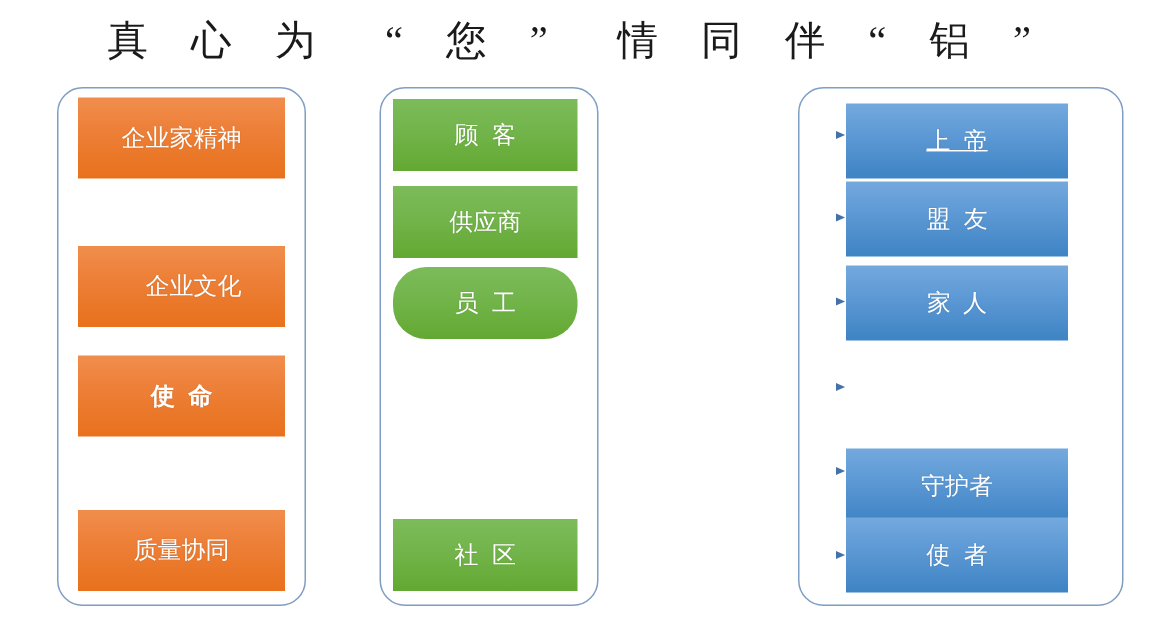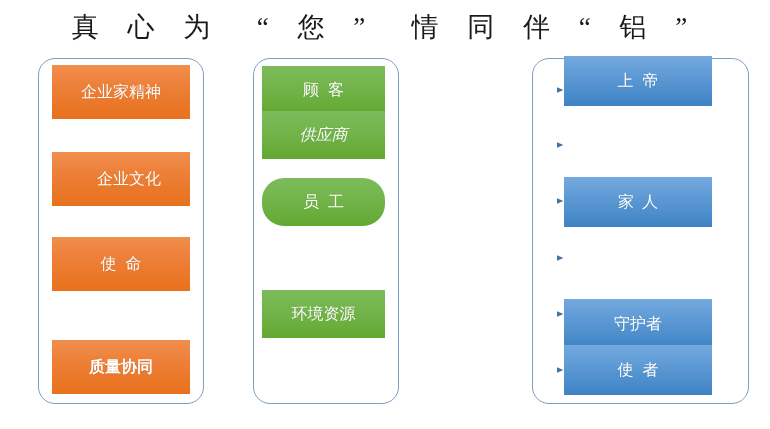--- a/index.html
+++ b/index.html
@@ -128,27 +128,28 @@
       <line x1="386" y1="314" x2="563" y2="314"></line>
       <line x1="386" y1="370" x2="563" y2="370"></line>
     </g>
   </svg>
 
   <div class="group-frame" id="frame-left"></div>
   <div class="group-frame" id="frame-middle"></div>
   <div class="group-frame" id="frame-right"></div>
 
   <div class="card orange" style="top:65px;">企业家精神</div>
-  <div class="card orange" style="top:152px;padding-left:16px;">企业文化</div>
-  <div class="card orange" style="top:237px;">使  命</div>
-  <div class="card orange" style="top:340px;font-weight:bold;">质量协同</div>
+  <div class="card orange" style="top:164px;padding-left:16px;">企业文化</div>
+  <div class="card orange" style="top:237px;font-weight:bold;">使  命</div>
+  <div class="card orange" style="top:340px;">质量协同</div>
 
   <div class="card green" style="top:66px;">顾  客</div>
-  <div class="card green" style="top:111px;font-style:italic;">供应商</div>
+  <div class="card green" style="top:124px;">供应商</div>
   <div class="card green" style="top:178px;border-radius:22px;">员  工</div>
-  <div class="card green" style="top:290px;">环境资源</div>
+  <div class="card green" style="top:346px;">社  区</div>
 
-  <div class="card blue" style="top:56px;">上  帝</div>
+  <div class="card blue" style="top:69px;text-decoration:underline;">上  帝</div>
+  <div class="card blue" style="top:121px;">盟  友</div>
   <div class="card blue" style="top:177px;font-family:Liberation Serif, serif;">家  人</div>
   <div class="card blue" style="top:299px;">守护者</div>
   <div class="card blue" style="top:345px;">使  者</div>
 
 </div>
 
 </body></html>

